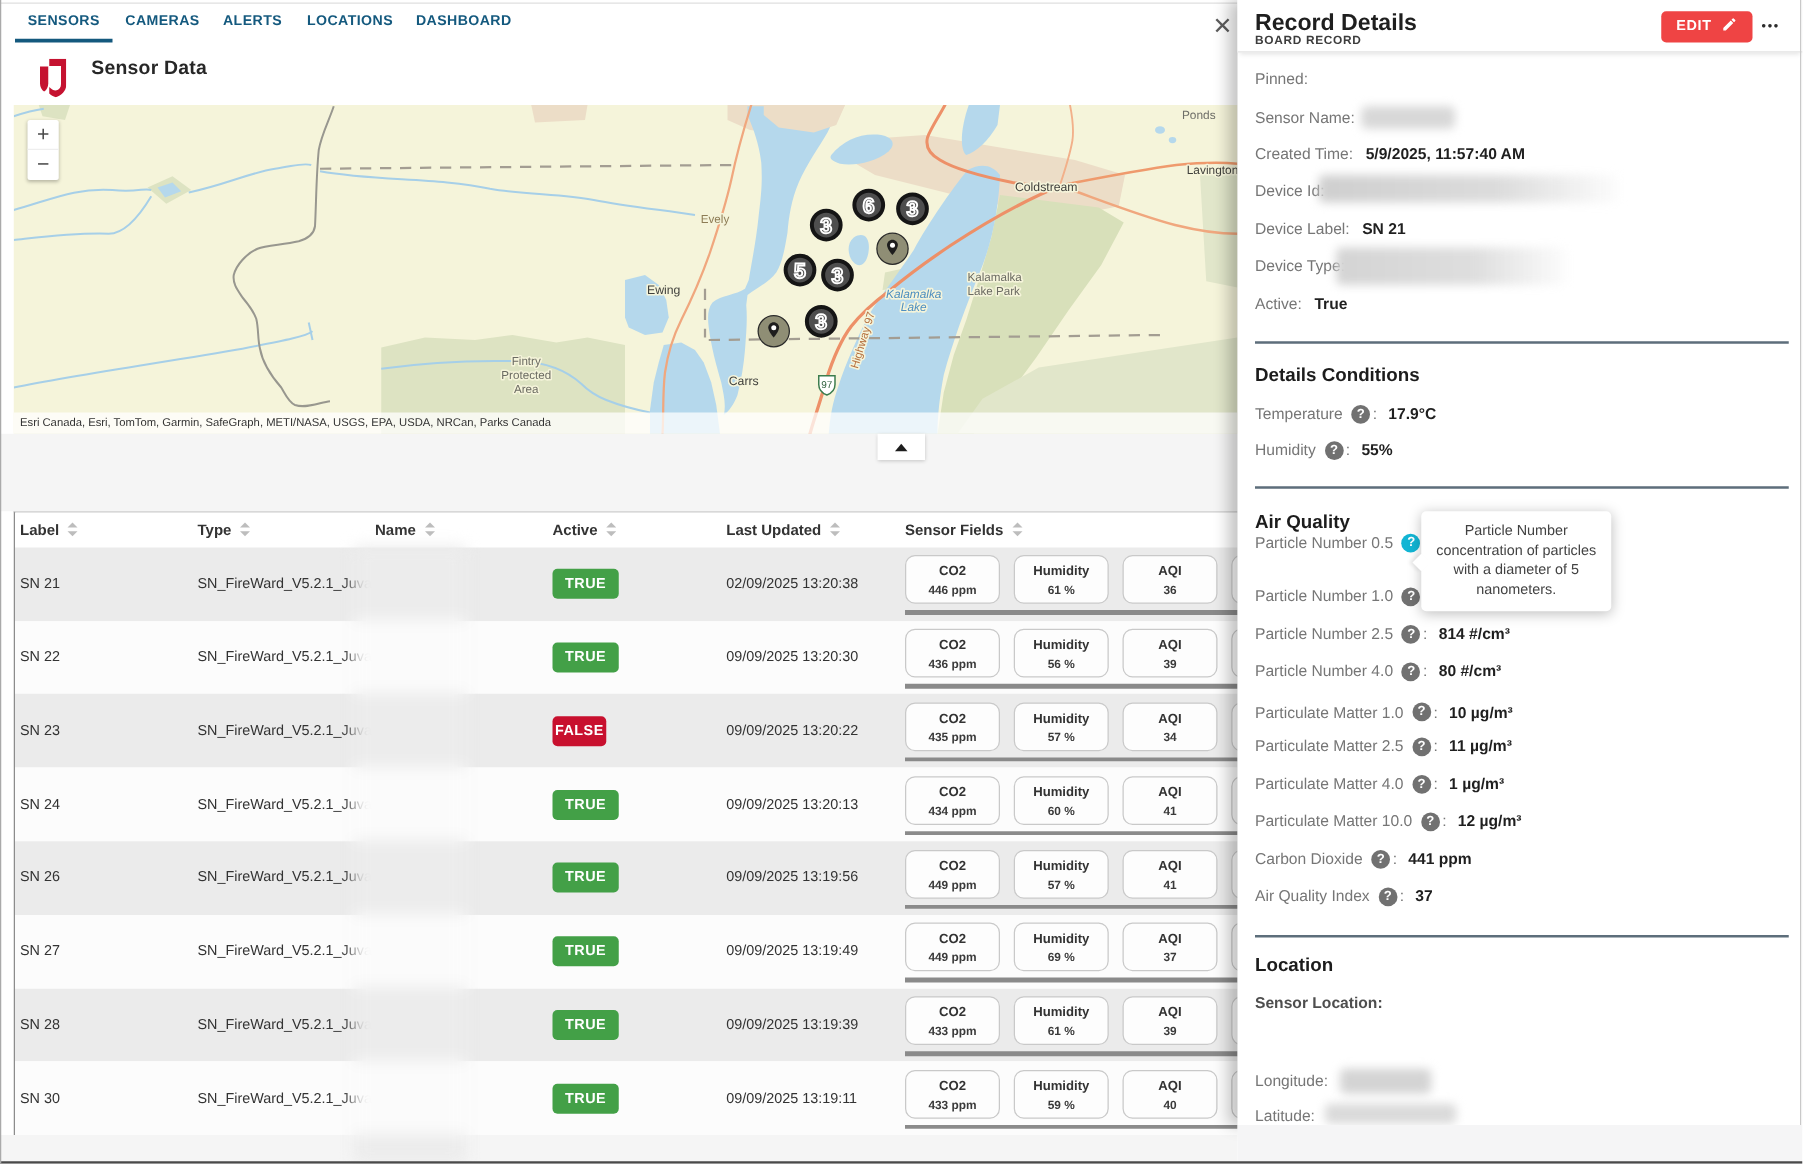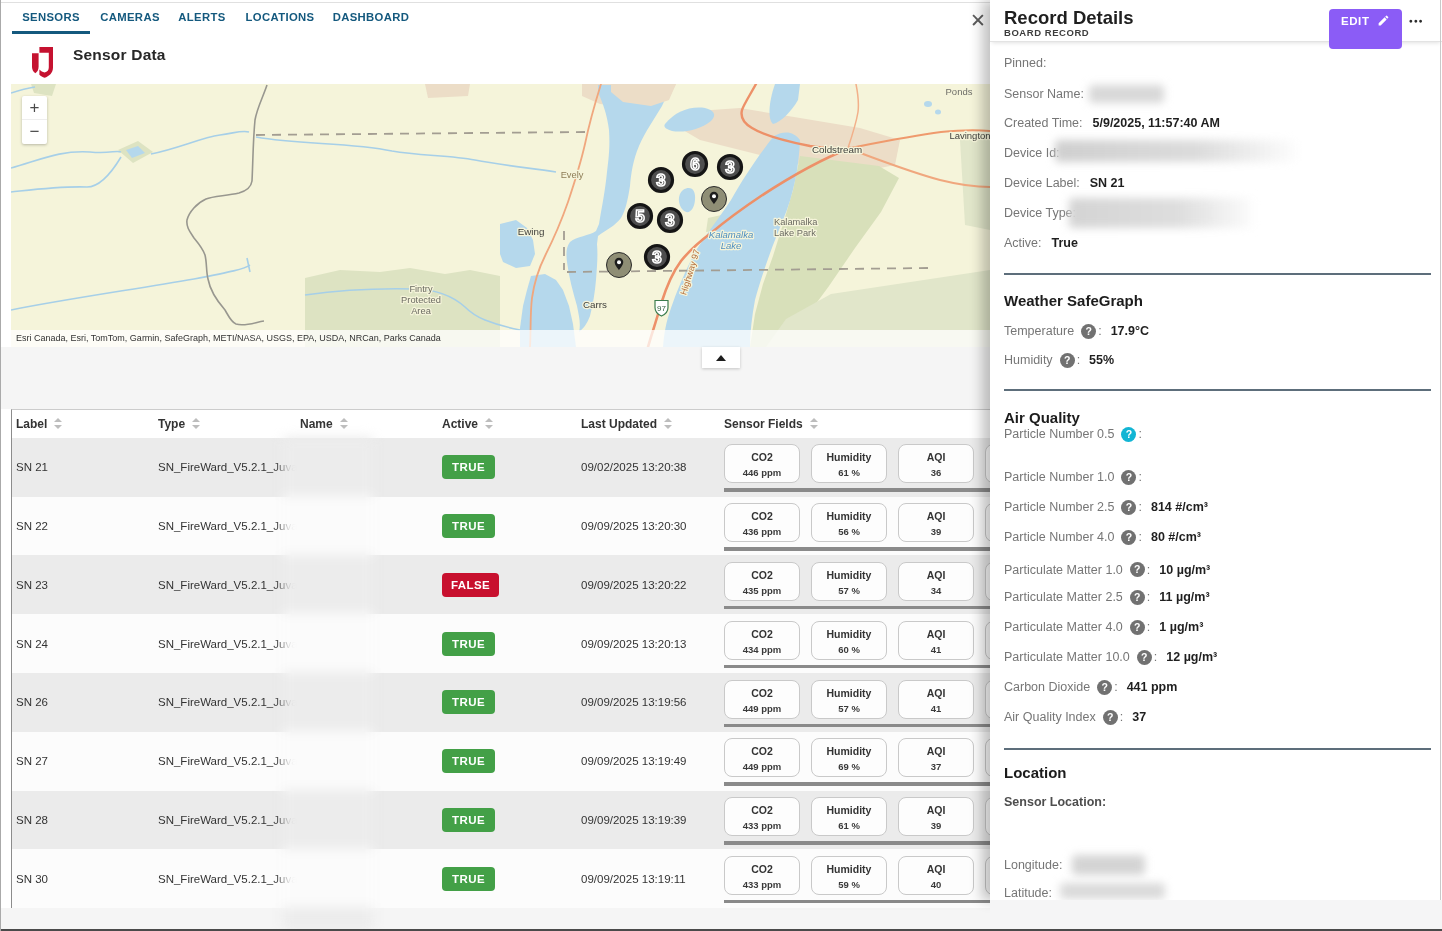--- a/index.html
+++ b/index.html
@@ -40,39 +40,39 @@
      border-bottom:4.5px solid #bdbdbd; margin-bottom:2.5px;}
   .sort .s-dn { display:block; width:0; height:0; border-left:4px solid transparent; border-right:4px solid transparent;
      border-top:4.5px solid #bdbdbd; }
   .row { position:absolute; left:0; width:979px; height:58.8px; }
   .row.odd { background:#ebebeb; }
   .row.even { background:#fcfcfc; }
   .cell { position:absolute; top:50%; transform:translateY(-50%); font-size:11.5px; color:#333; white-space:nowrap; }
   .badge { position:absolute; top:50%; transform:translateY(-50%); left:430px; height:24px; border-radius:4px;
      color:#fff; font-size:11.5px; font-weight:bold; text-align:center; line-height:24px; letter-spacing:.4px; }
   .badge.t { background:#43a047; width:53px; }
-  .badge.f { background:#c8102e; width:57px; }
+  .badge.f { background:#c8102e; width:43px; }
   .card { position:absolute; top:6.5px; width:76px; height:39px; background:#fdfdfd; border:1px solid #c9c9c9;
      border-radius:8px; text-align:center; }
   .card .ct { font-size:10.5px; font-weight:bold; color:#333; margin-top:6px; }
   .card .cv { font-size:9.5px; font-weight:bold; color:#3a3a3a; margin-top:4px; }
   .hsb { position:absolute; left:712px; top:50.5px; width:267px; height:3.5px; background:#8a8a8a; }
 
   #foot { position:absolute; left:0; top:908px; width:990px; height:23px; background:#f5f5f5; }
   #botbar { position:absolute; left:0; top:929px; width:1442px; height:2px; background:#4a4a4a; z-index:60; }
 
   
   #panel { position:absolute; left:990px; top:0; width:452px; height:900px; background:#fff;
      box-shadow:-8px 0 12px rgba(0,0,0,.24); }
   #panel-foot { position:absolute; left:990px; top:900px; width:452px; height:31px; background:#f5f5f6; }
   #phead { position:absolute; left:0; top:0; width:452px; height:42px; border-bottom:1px solid #e3e3e3;
      box-shadow:0 3px 4px -2px rgba(0,0,0,.12); background:#fff; }
   #phead h1 { position:absolute; left:14px; top:7px; font-size:18.5px; font-weight:bold; color:#1f1f1f; }
   #phead .sub { position:absolute; left:14px; top:27px; font-size:9.5px; font-weight:bold; color:#3d3d3d; letter-spacing:.55px; }
-  #editbtn { position:absolute; left:339px; top:9px; width:73px; height:40px; background:#8b5cf6; border-radius:4px;
+  #editbtn { position:absolute; left:339px; top:9px; width:73px; height:25px; background:#ef4444; border-radius:4px;
      color:#fff; font-size:11.5px; font-weight:bold; letter-spacing:.6px; text-align:center; line-height:25px; }
   #dots { position:absolute; left:419px; top:17px; font-size:6.5px; font-weight:bold; color:#2c2c2c; letter-spacing:1px;}
   .prow { position:absolute; left:14px; height:20px; display:flex; align-items:center; white-space:nowrap; }
   .plbl { font-size:12.5px; color:#767676; }
   .pval { font-size:12.5px; font-weight:bold; color:#1f1f1f; }
   .qi { display:inline-block; width:15px; height:15px; border-radius:50%; background:#717171; color:#fff;
      font-size:10.5px; font-weight:bold; text-align:center; line-height:15px; margin:0 2px 0 7px; }
   .qi.cyan { background:#12b5d4; }
   .pcolon { font-size:12.5px; color:#767676; margin-right:9px; }
   .phead2 { position:absolute; left:14px; font-size:15px; font-weight:bold; color:#1c1c1c; }
@@ -225,21 +225,21 @@
     <div class="th" style="left:4px;">Label<span class="sort"><span class="s-up"></span><span class="s-dn"></span></span></div>
     <div class="th" style="left:146px;">Type<span class="sort"><span class="s-up"></span><span class="s-dn"></span></span></div>
     <div class="th" style="left:288px;">Name<span class="sort"><span class="s-up"></span><span class="s-dn"></span></span></div>
     <div class="th" style="left:430px;">Active<span class="sort"><span class="s-up"></span><span class="s-dn"></span></span></div>
     <div class="th" style="left:569px;">Last Updated<span class="sort"><span class="s-up"></span><span class="s-dn"></span></span></div>
     <div class="th" style="left:712px;">Sensor Fields<span class="sort"><span class="s-up"></span><span class="s-dn"></span></span></div>
     <div class="row odd" style="top:27.8px;">
       <div class="cell" style="left:4px;">SN 21</div>
       <div class="cell" style="left:146px;">SN_FireWard_V5.2.1_Juvare_02</div>
       <div class="badge t">TRUE</div>
-      <div class="cell" style="left:569px;">09/02/2025 13:20:38</div>
+      <div class="cell" style="left:569px;">02/09/2025 13:20:38</div>
       <div class="card" style="left:712px;">
           <div class="ct">CO2</div>
           <div class="cv">446 ppm</div>
         </div>
       <div class="card" style="left:799px;">
           <div class="ct">Humidity</div>
           <div class="cv">61 %</div>
         </div>
       <div class="card" style="left:886px;">
           <div class="ct">AQI</div>
@@ -436,21 +436,21 @@
         <span class="pval" style="margin-left:10px;">SN 21</span>
       </div>
     <div class="prow" style="top:203px;">
         <span class="plbl">Device Type:</span>
       </div>
     <div class="prow" style="top:233px;">
         <span class="plbl">Active:</span>
         <span class="pval" style="margin-left:10px;">True</span>
       </div>
     <div class="pdiv" style="top:273px;"></div>
-    <div class="phead2" style="top:292px;">Weather SafeGraph</div>
+    <div class="phead2" style="top:292px;">Details Conditions</div>
     <div class="prow" style="top:321px;">
         <span class="plbl">Temperature</span>
         <span class="qi">?</span>
         <span class="pcolon">:</span>
         <span class="pval">17.9°C</span>
       </div>
     <div class="prow" style="top:350px;">
         <span class="plbl">Humidity</span>
         <span class="qi">?</span>
         <span class="pcolon">:</span>
@@ -530,15 +530,16 @@
   </div>
   <div class="abs" style="left:1439.5px;top:0;width:1px;height:900px;background:#c9c9c9;z-index:30;"></div>
 
   <div class="blur" style="left:283px;top:437px;width:90px;height:494px;z-index:5;background:repeating-linear-gradient(180deg,#ececec 0,#ececec 58.8px,#fbfbfb 58.8px,#fbfbfb 117.6px);filter:blur(6px);"></div>
   <div class="blur" style="left:1089px;top:85px;width:75px;height:18px;background:#d8d8d8;"></div>
   <div class="blur" style="left:1055px;top:140px;width:240px;height:22px;background:linear-gradient(90deg,#cfcfcf,#dcdcdc 60%,rgba(250,250,250,.55));"></div>
   <div class="blur" style="left:1069px;top:198px;width:184px;height:30px;background:linear-gradient(90deg,#d4d4d4,#dedede 60%,rgba(250,250,250,.6));"></div>
   <div class="blur" style="left:1072px;top:855px;width:73px;height:20px;background:#d4d4d4;"></div>
   <div class="blur" style="left:1060px;top:883px;width:105px;height:16px;background:#dadada;"></div>
 
+  <div id="tooltip">Particle Number<br>concentration of particles<br>with a diameter of 5<br>nanometers.</div>
   <div id="panel-foot"></div>
 
 </div>
 
 </body></html>

